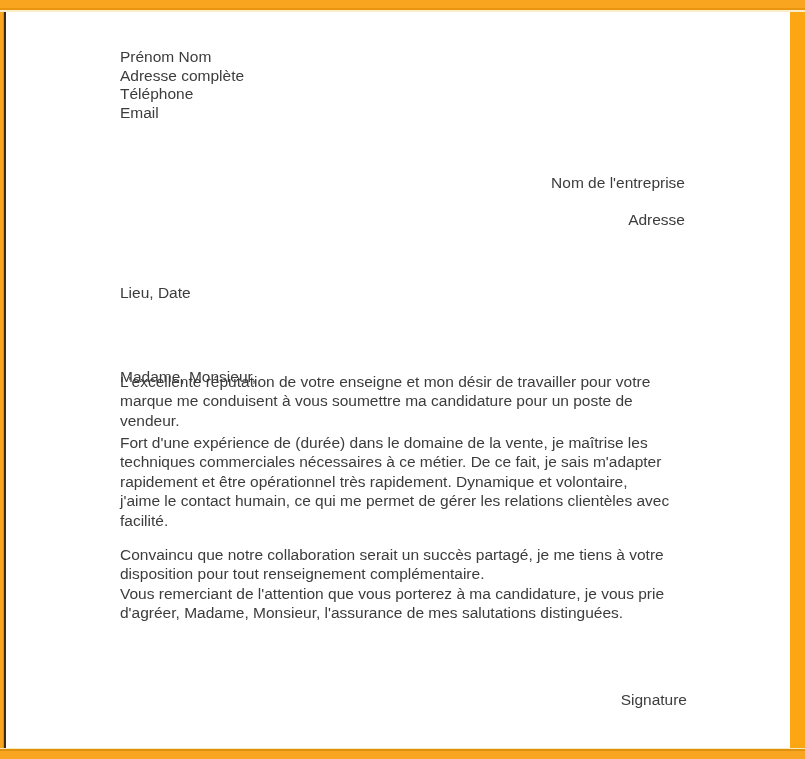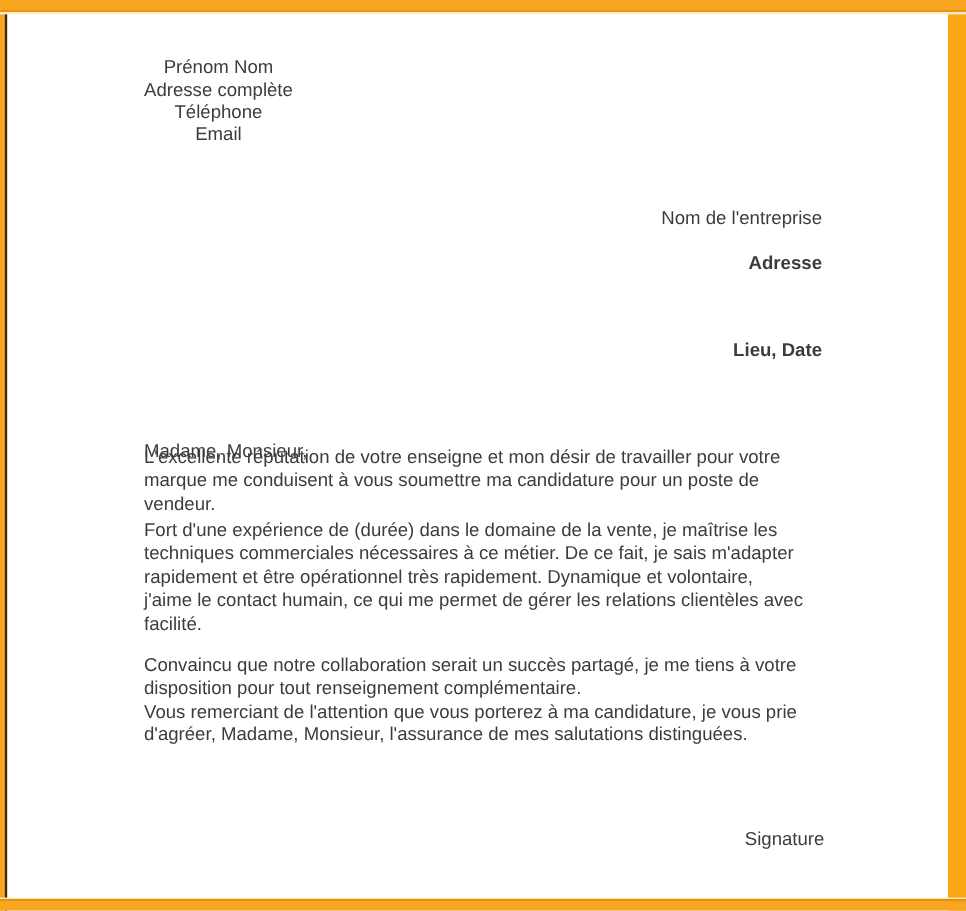--- a/index.html
+++ b/index.html
@@ -45,24 +45,24 @@
     background: #fba612;
     z-index: 2;
   }
   
   .txt {
     position: absolute;
     font-size: 15.5px;
     line-height: 19.4px;
     white-space: pre-line;
   }
-  .sender-block      { left: 120px; top: 48px;  line-height: 18.7px; text-align: center; }
+  .sender-block      { left: 120px; top: 48px;  line-height: 18.7px; }
   .company-name      { right: 120px; top: 173px; }
-  .company-address   { right: 120px; top: 210px; text-align: left; font-weight: bold; }
-  .place-date        { left: 120px; top: 283px; width: 565px; text-align: right; font-weight: bold; }
+  .company-address   { right: 120px; top: 210px; text-align: left; }
+  .place-date        { left: 120px; top: 283px; width: 565px; text-align: left; }
   .salutation        { left: 120px; top: 323px; margin-top: 44px; }
   .paragraph-1       { left: 120px; top: 360px; width: 600px; margin-top: 12px; }
   .paragraph-2       { left: 120px; top: 433px; width: 600px; }
   .paragraph-3       { left: 120px; top: 545px; width: 600px; }
   .paragraph-4       { left: 120px; top: 584px; width: 600px; }
   .signature-label   { right: 118px; top: 690px; text-align: left; }
 </style>
 </head>
 <body>
 

